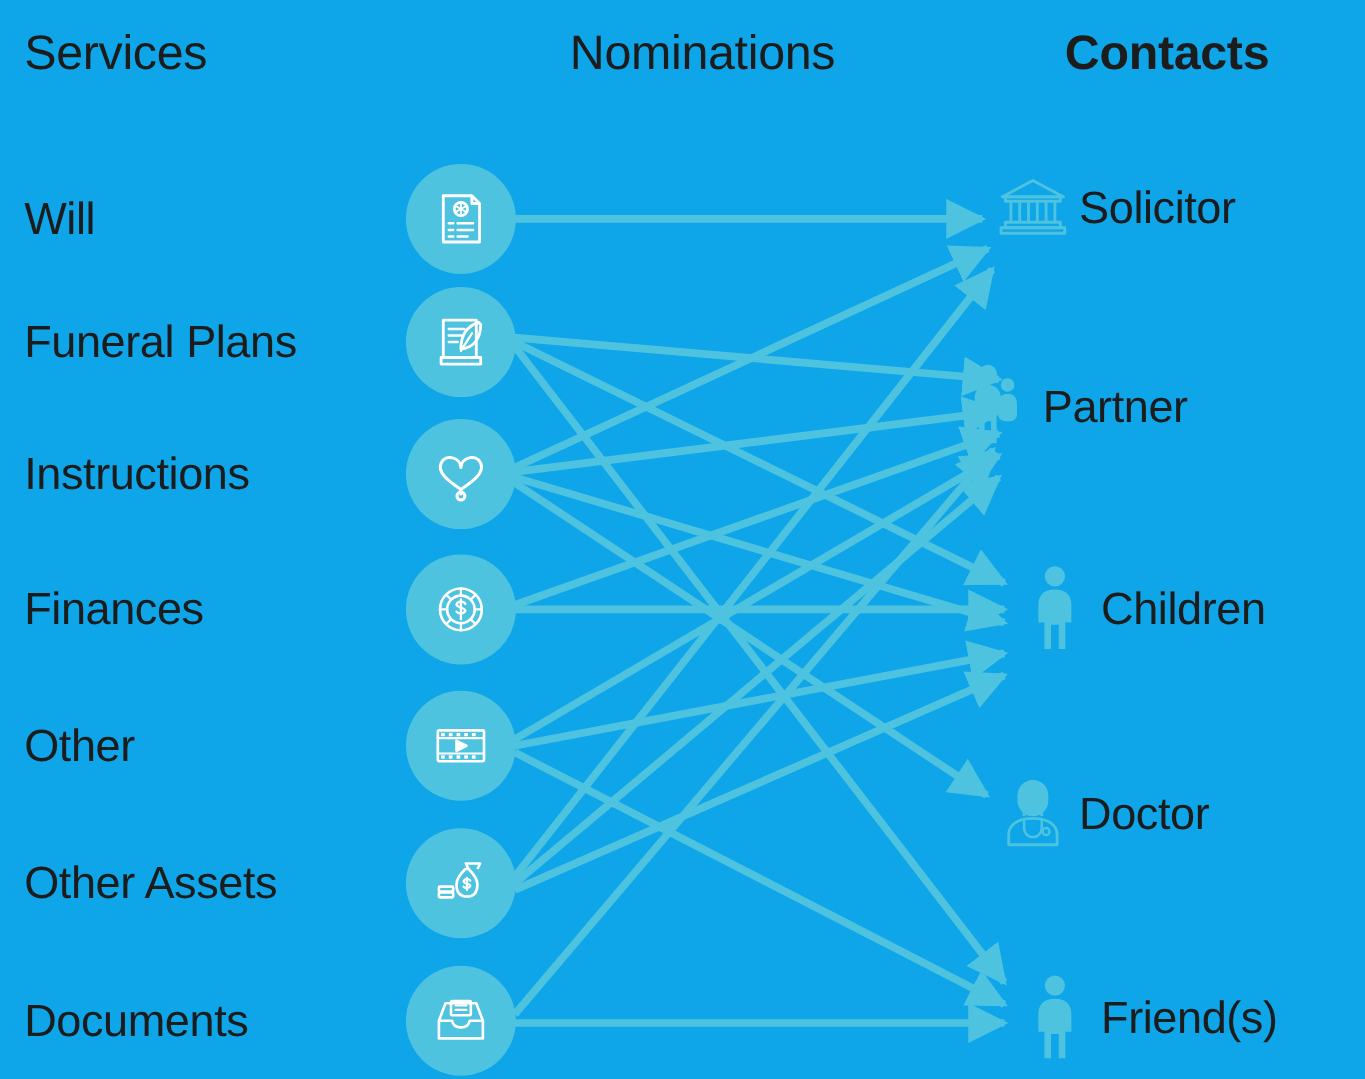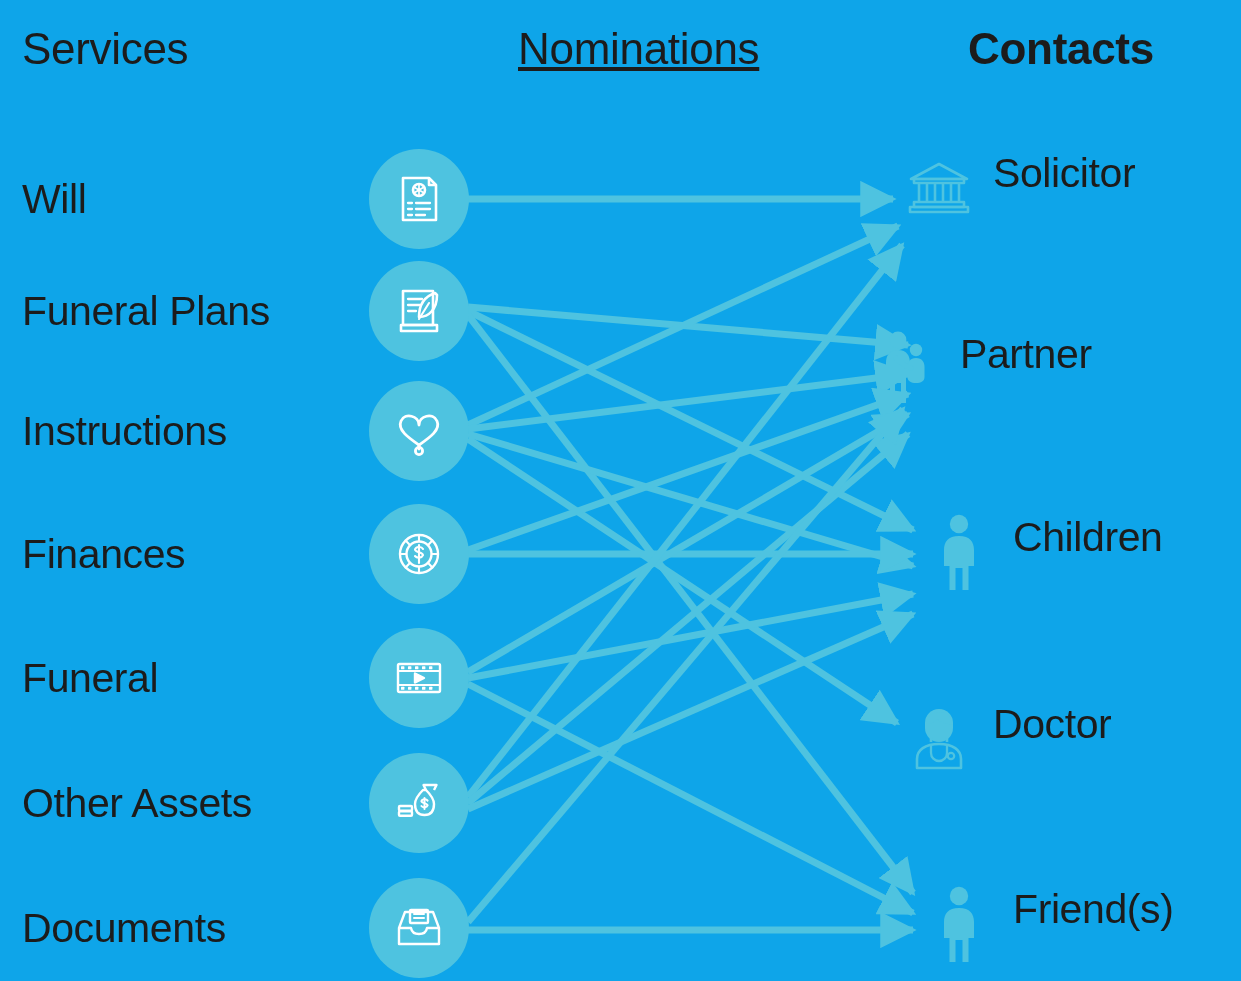--- a/index.html
+++ b/index.html
@@ -22,21 +22,21 @@
   
   .col-heading {
     position: absolute;
     font-size: 44px;
     font-weight: 400;
     color: #1c1c1c;
     letter-spacing: -0.3px;
     white-space: nowrap;
   }
   #heading-services  { left: 22px;  top: 24px; }
-  #heading-nominations { left: 518px; top: 24px; text-decoration: underline; }
+  #heading-nominations { left: 518px; top: 24px; }
   #heading-contacts  { left: 968px; top: 24px; font-weight: bold; }
 
   
   .service-label {
     position: absolute;
     left: 22px;
     font-size: 41px;
     font-weight: 400;
     color: #1c1c1c;
     white-space: nowrap;
@@ -65,24 +65,23 @@
     top: 0;
     width: 1241px;
     height: 981px;
     pointer-events: none;
   }
 
   
   .contact-row {
     position: absolute;
     display: flex;
-    align-items: flex-start;
+    align-items: center;
     transform: translateY(-50%);
     white-space: nowrap;
-    gap: 12px;
   }
   .contact-icon {
     width: 68px;
     height: 78px;
     display: flex;
     align-items: center;
     justify-content: center;
     flex: 0 0 auto;
   }
   .contact-label {
@@ -99,21 +98,21 @@
 <div id="stage">
 
   <div class="col-heading" id="heading-services">Services</div>
   <div class="col-heading" id="heading-nominations">Nominations</div>
   <div class="col-heading" id="heading-contacts">Contacts</div>
 
   <div class="service-label" style="top:199px">Will</div>
   <div class="service-label" style="top:311px">Funeral Plans</div>
   <div class="service-label" style="top:431px">Instructions</div>
   <div class="service-label" style="top:554px">Finances</div>
-  <div class="service-label" style="top:678px">Funeral</div>
+  <div class="service-label" style="top:678px">Other</div>
   <div class="service-label" style="top:928px">Documents</div>
   <div class="service-label" style="top:803px">Other Assets</div>
 
   <svg id="edges" viewBox="0 0 1241 981">
     <defs>
       <marker id="ah" viewBox="0 0 10 10" refX="9" refY="5" markerWidth="5.2" markerHeight="5.2" orient="auto-start-reverse">
         <path d="M 0 0 L 10 5 L 0 10 z" fill="#4ec3e0"></path>
       </marker>
     </defs>
     <g stroke="#4ec3e0" stroke-width="7" fill="none" marker-end="url(#ah)">

